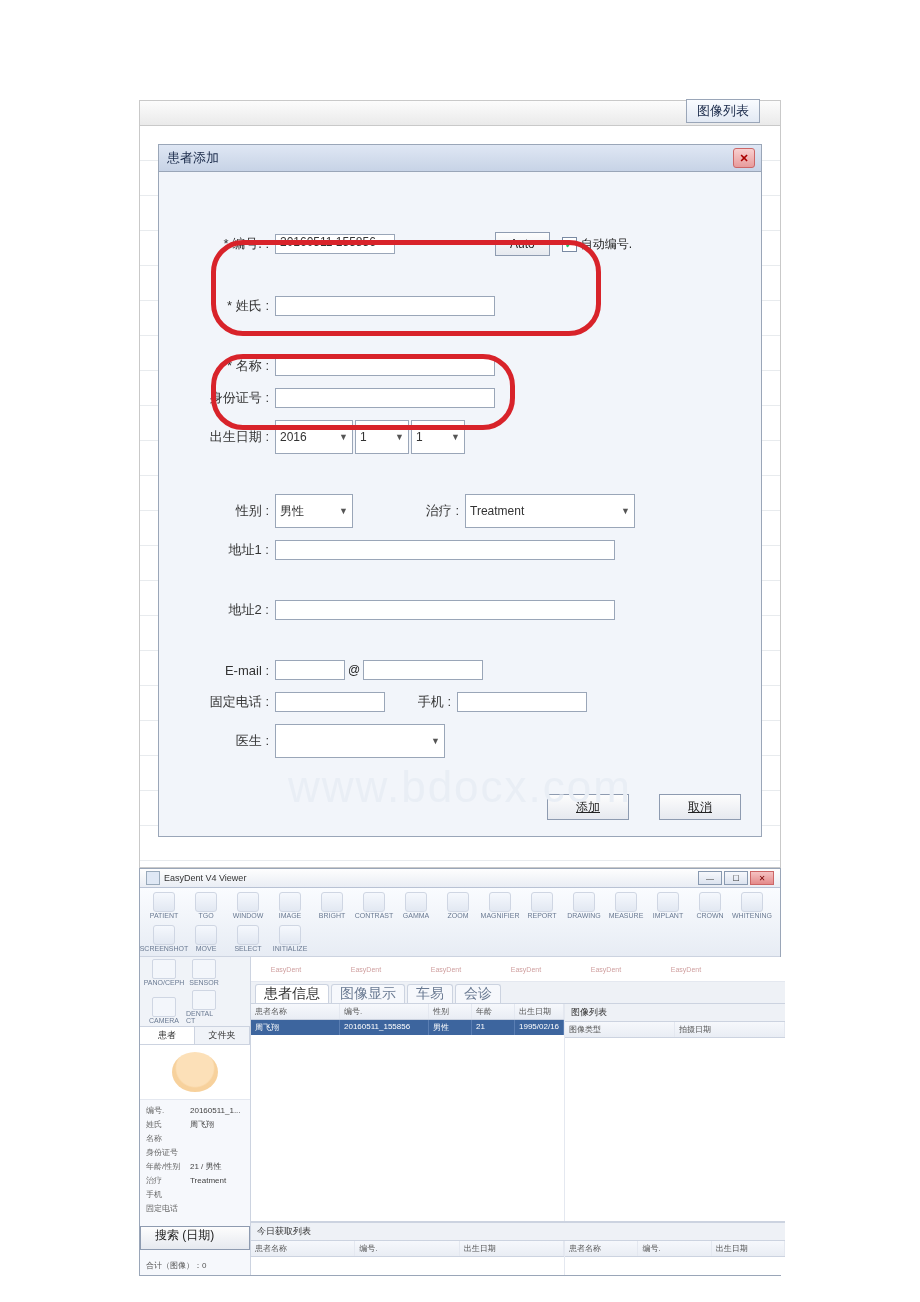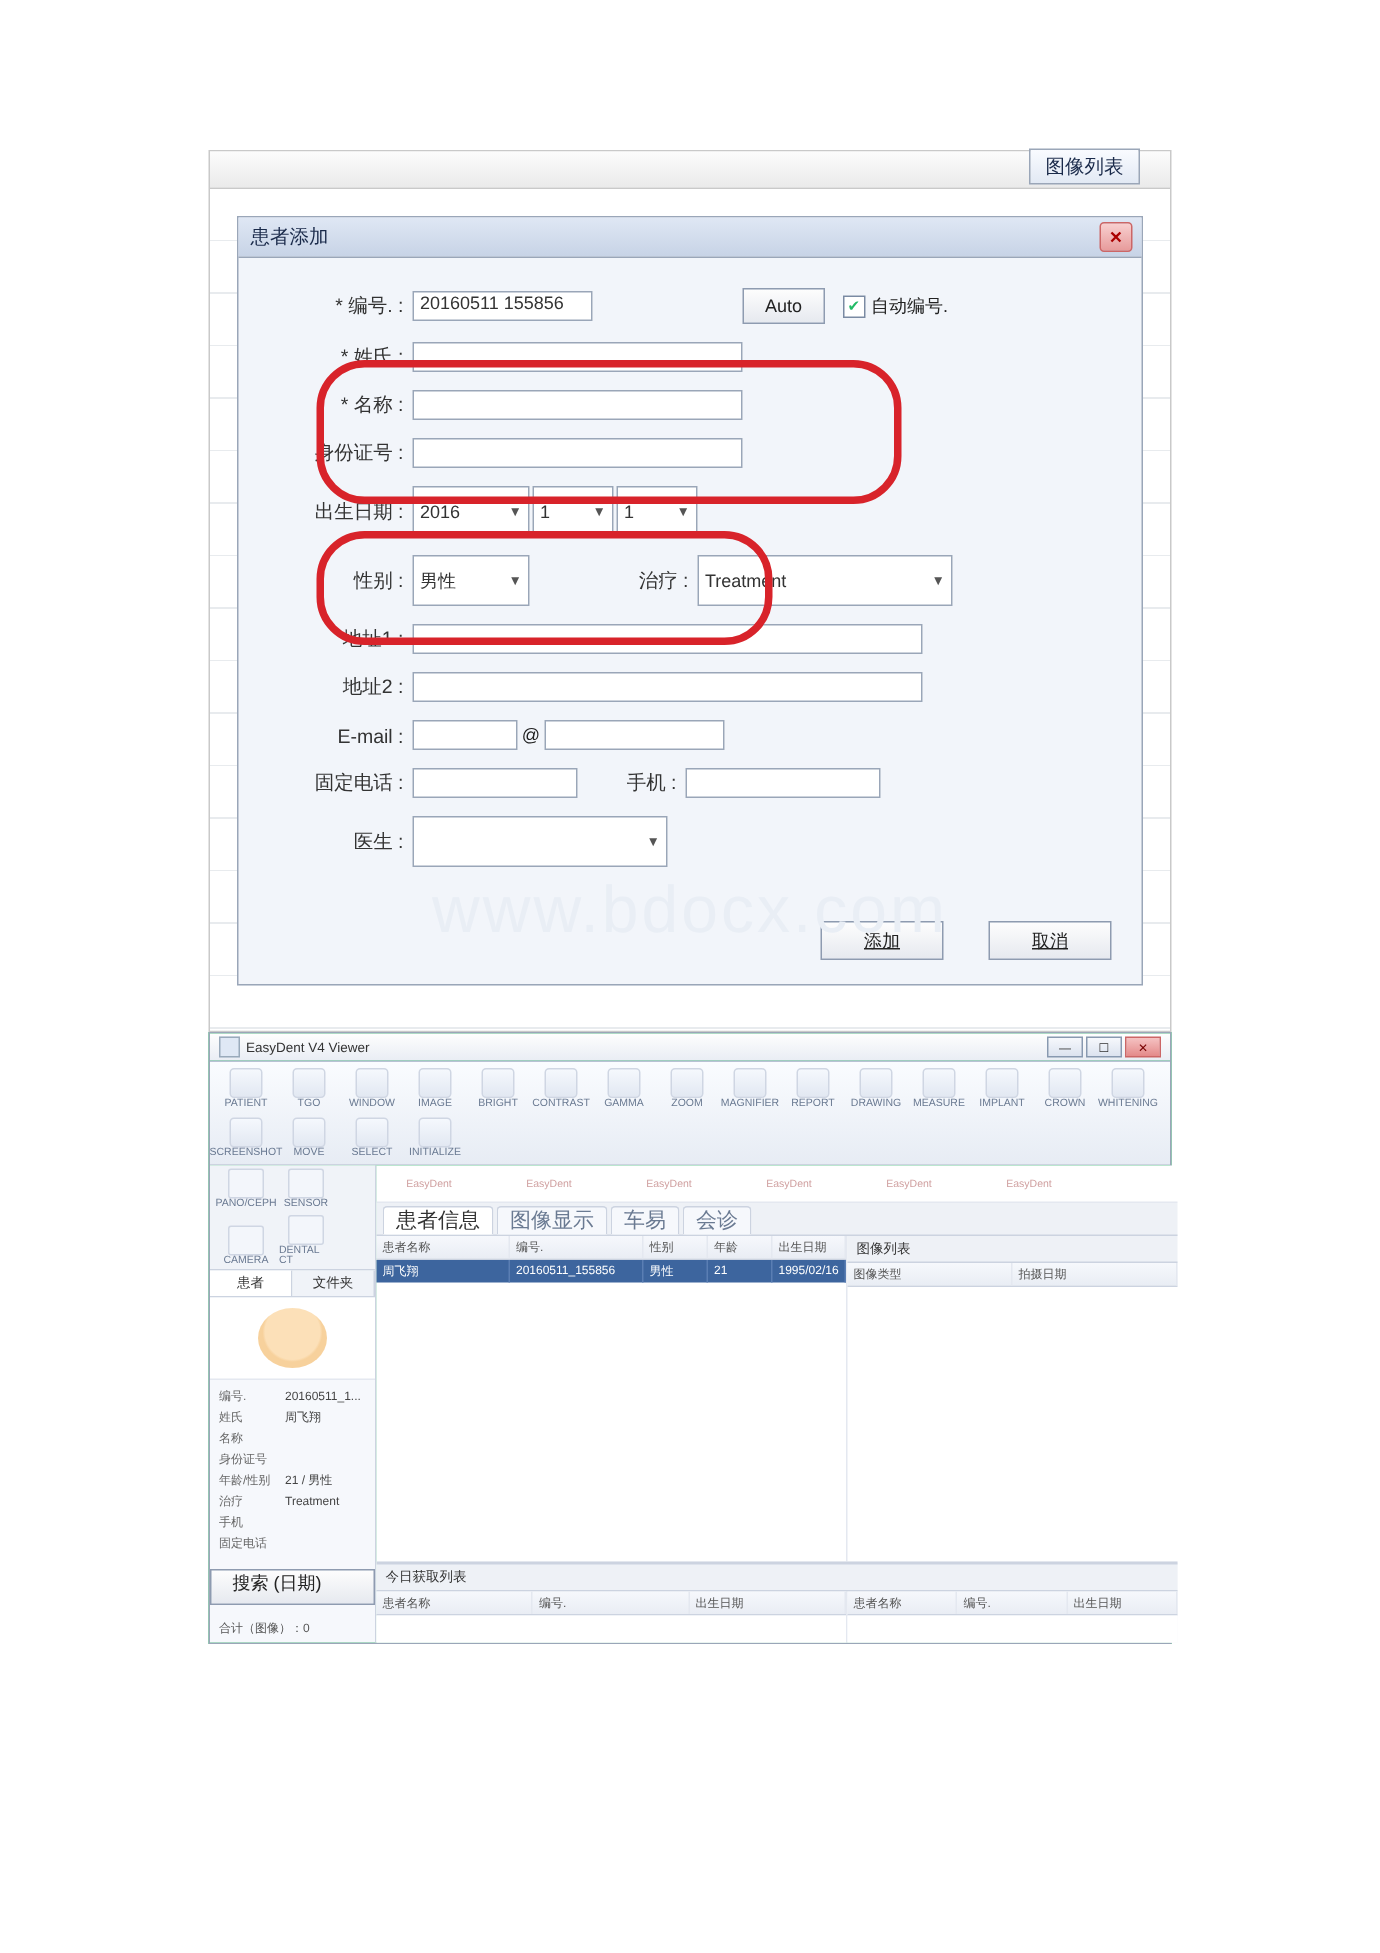--- a/index.html
+++ b/index.html
@@ -7,21 +7,21 @@
 
   
   .shot1{width:640px;margin:0 auto;border:1px solid #c9c9c9;background:#fff;position:relative;}
   .topbar{height:24px;background:linear-gradient(#fcfcfc,#eaeaea);border-bottom:1px solid #c9c9c9;position:relative;}
   .toplink{position:absolute;right:20px;top:-2px;border:1px solid #9aa6b8;background:linear-gradient(#f9fbff,#e2e9f4);padding:2px 10px;font-size:13px;color:#1a2a4a;}
   .lined{padding:18px 18px 30px 18px;background:repeating-linear-gradient(#fff,#fff 34px,#e8ebee 34px,#e8ebee 35px);}
   .dlg{border:1px solid #9aa6b8;background:#f2f5fa;}
   .dlg-title{background:linear-gradient(#dfe7f4,#c7d3e6);border-bottom:1px solid #9aa6b8;padding:4px 8px;font-size:13px;color:#1a2a4a;position:relative;}
   .dlg-close{position:absolute;right:6px;top:3px;width:20px;height:18px;border:1px solid #c66;background:linear-gradient(#f8d0d0,#e79b9b);border-radius:3px;display:flex;align-items:center;justify-content:center;color:#a00;font-size:11px;font-weight:bold;}
   .dlg-body{padding:20px 24px 14px 24px;}
-  .row{display:flex;align-items:center;margin-bottom:12px;}
+  .row{display:flex;align-items:center;margin-bottom:12px;margin-top:40px;}
   .lbl{width:86px;text-align:right;padding-right:6px;font-size:13px;color:#333;}
   .lbl.small{width:46px;}
   .inp,.sel{height:20px;border:1px solid #9aa6b8;background:#fff;padding:0 4px;font-size:12px;color:#333;box-sizing:border-box;}
   .inp.w220{width:220px;}
   .inp.w70{width:70px;}
   .inp.w120{width:120px;}
   .inp.w340{width:340px;}
   .sel{display:inline-flex;align-items:center;justify-content:space-between;padding:16px 4px;}
   .sel .arrow{font-size:9px;color:#555;}
   .btn{display:inline-flex;align-items:center;justify-content:center;height:22px;border:1px solid #8e9bb0;background:linear-gradient(#fdfdfd,#e6e9ef);padding:0 14px;font-size:12px;color:#222;border-radius:0;}

